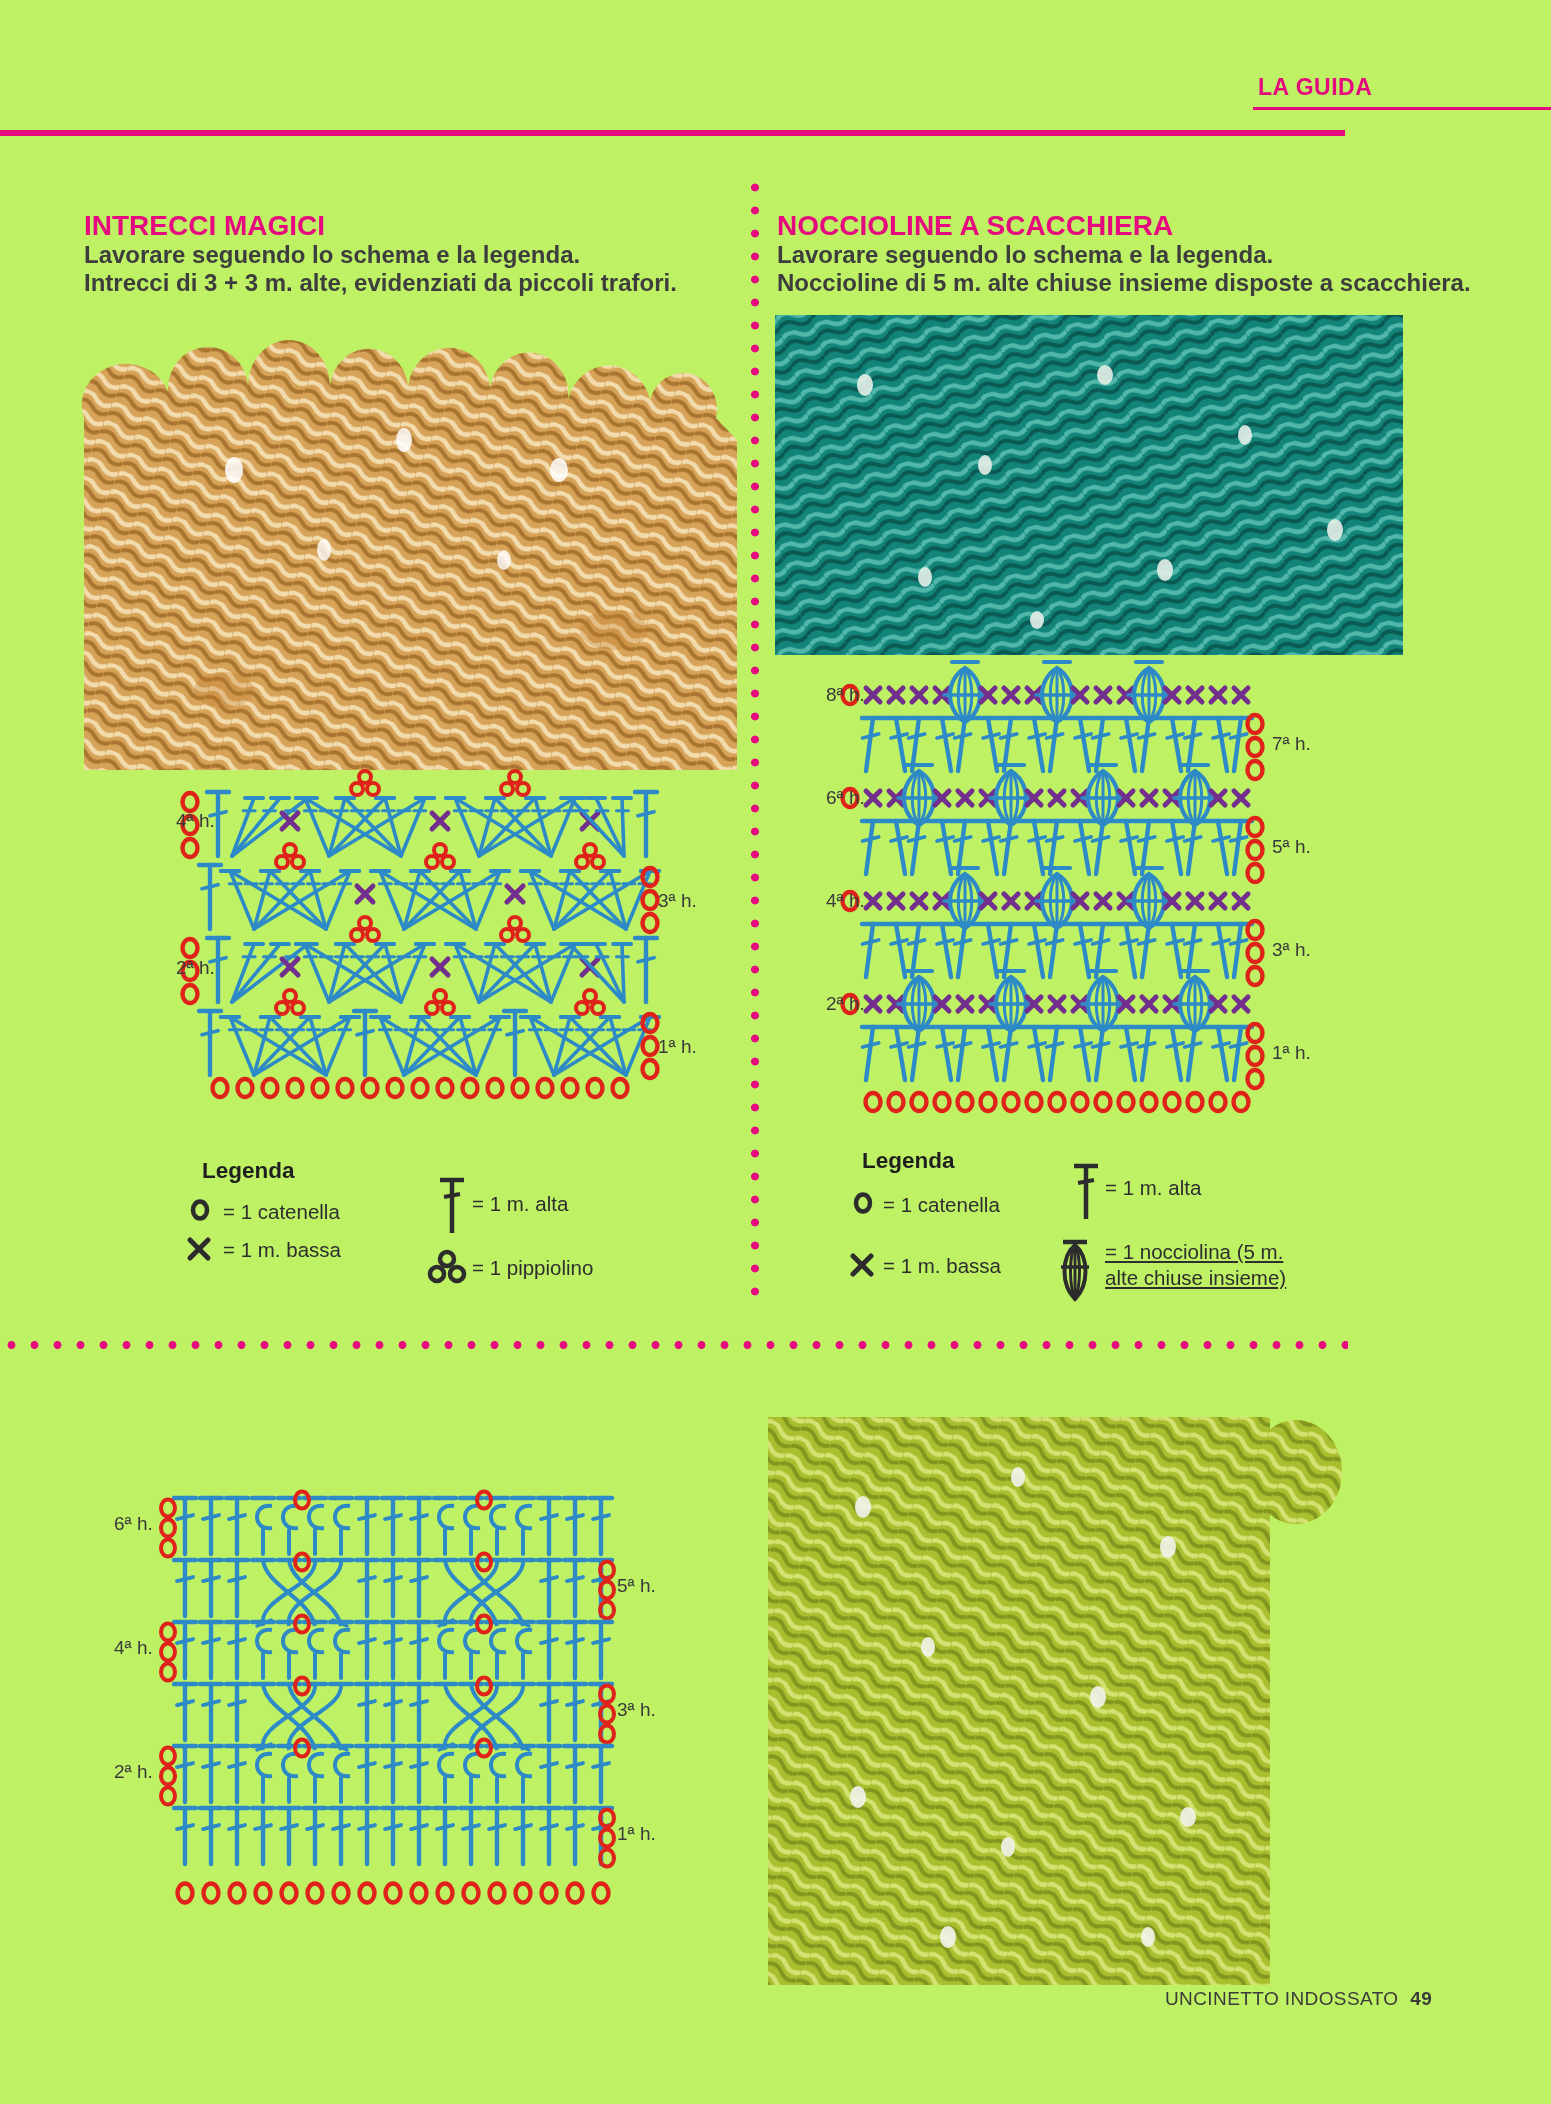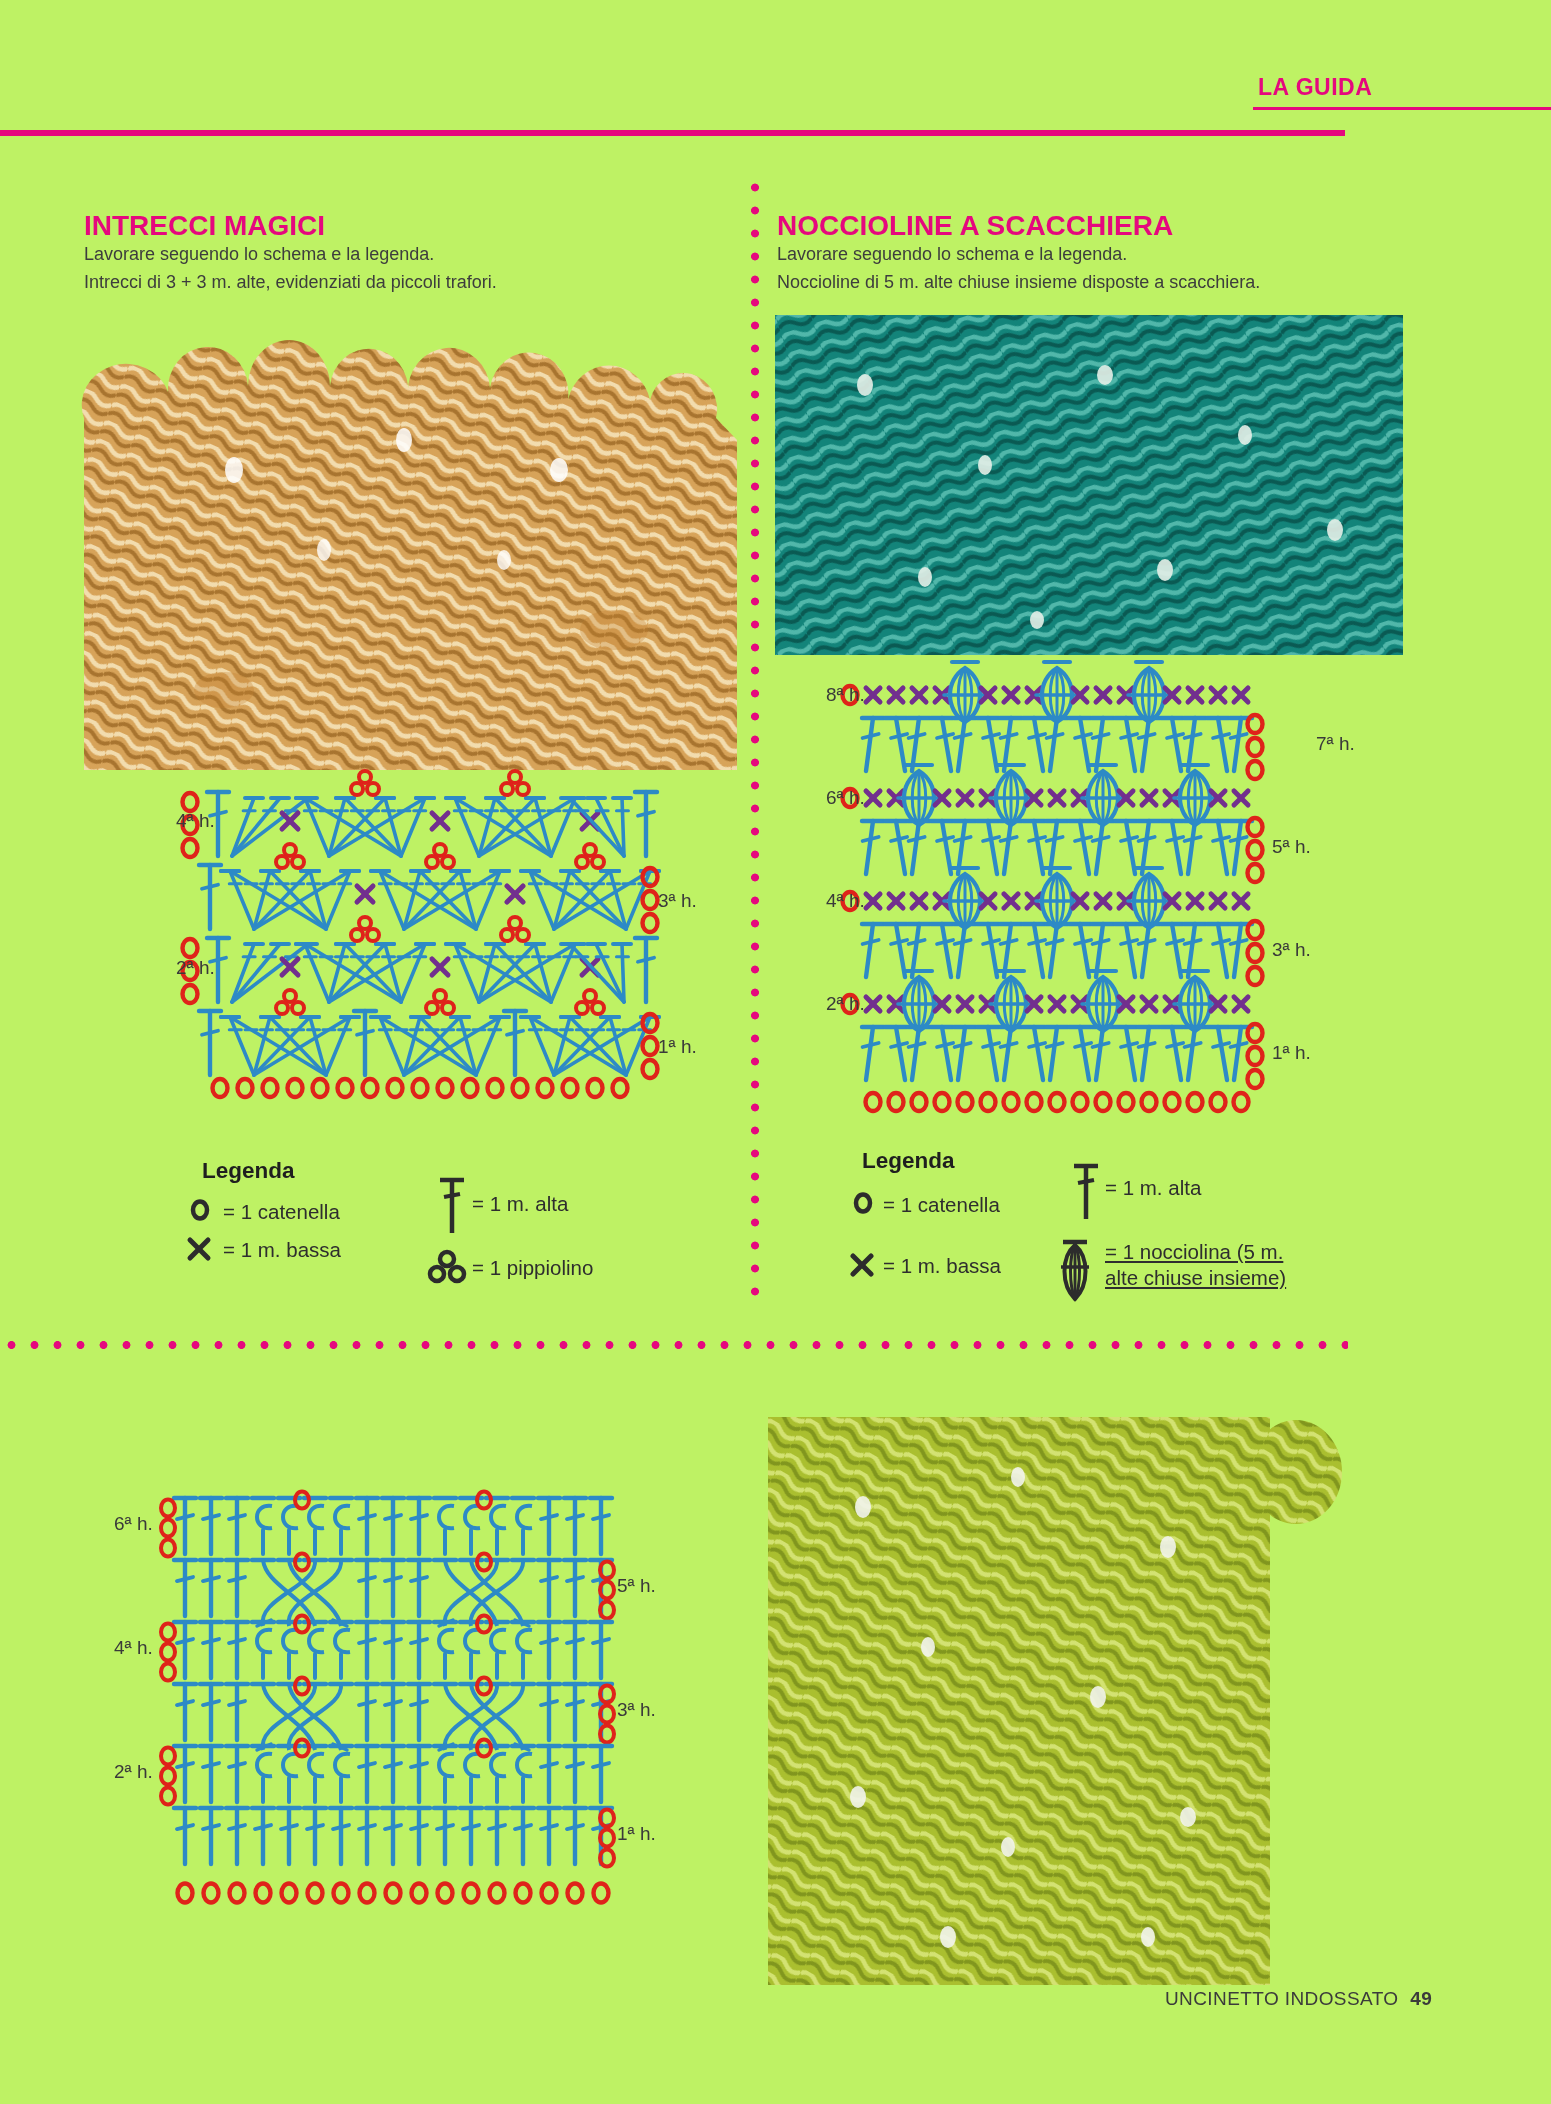--- a/index.html
+++ b/index.html
@@ -4,21 +4,21 @@
 <style>
   :root{ --accent:#e5087e; }
   html,body{margin:0;padding:0;background:#fff;}
   .page{position:relative;width:1551px;height:2104px;background:#bef264;overflow:hidden;
         font-family:"Liberation Sans",sans-serif;color:#3d3d3d;}
   .abs{position:absolute;}
   .kicker{font-weight:bold;font-size:23px;color:var(--accent);letter-spacing:.5px;}
   .rule-thin{position:absolute;background:var(--accent);height:3px;}
   .rule-heavy{position:absolute;background:var(--accent);height:6px;}
   .sec-title{font-weight:bold;font-size:28px;color:var(--accent);}
-  .desc{font-size:18px;line-height:27.5px;color:#3d3d3d;}
+  .desc{font-size:24px;line-height:27.5px;color:#3d3d3d;font-weight:bold;}
   .dots-v{position:absolute;width:8px;
      background-image:radial-gradient(circle,var(--accent) 3.6px,transparent 4.3px);
      background-size:8px 23px;background-position:center top;}
   .dots-h{position:absolute;height:8px;
      background-image:radial-gradient(circle,var(--accent) 3.6px,transparent 4.3px);
      background-size:23px 8px;background-position:left center;}
   .row-label{position:absolute;font-size:19px;color:#3a3a3a;white-space:nowrap;}
   .legend{position:absolute;}
   .legend-title{font-weight:bold;font-size:22.5px;color:#1f1f1f;margin-left:24px;}
   .legend-label{font-size:20.5px;color:#2e2e2e;line-height:26px;}
@@ -925,21 +925,21 @@
       <ellipse cx="334" cy="444" rx="7.5" ry="9" fill="none" stroke="#df231a" stroke-width="4.4"></ellipse>
       <ellipse cx="357" cy="444" rx="7.5" ry="9" fill="none" stroke="#df231a" stroke-width="4.4"></ellipse>
       <ellipse cx="380" cy="444" rx="7.5" ry="9" fill="none" stroke="#df231a" stroke-width="4.4"></ellipse>
       <ellipse cx="403" cy="444" rx="7.5" ry="9" fill="none" stroke="#df231a" stroke-width="4.4"></ellipse>
       <ellipse cx="426" cy="444" rx="7.5" ry="9" fill="none" stroke="#df231a" stroke-width="4.4"></ellipse>
     </svg>
   <span class="row-label" style="left:826px;top:684px;">8ª h.</span>
   <span class="row-label" style="left:826px;top:787px;">6ª h.</span>
   <span class="row-label" style="left:826px;top:890px;">4ª h.</span>
   <span class="row-label" style="left:826px;top:993px;">2ª h.</span>
-  <span class="row-label" style="left:1272px;top:733px;margin-left:44px;">7ª h.</span>
+  <span class="row-label" style="left:1272px;top:733px;">7ª h.</span>
   <span class="row-label" style="left:1272px;top:836px;">5ª h.</span>
   <span class="row-label" style="left:1272px;top:939px;">3ª h.</span>
   <span class="row-label" style="left:1272px;top:1042px;">1ª h.</span>
 
   <div class="legend" style="left:835px;top:1145px;width:560px;height:180px;">
     <div class="abs legend-title" style="left:3px;top:3px;">Legenda</div>
     <svg class="abs" style="left:15px;top:45px;" width="26" height="26">
       <ellipse cx="13" cy="13" rx="7" ry="8.5" fill="none" stroke="#2c2c2c" stroke-width="4.5"></ellipse>
       </svg>
     <span class="abs legend-label" style="left:48px;top:47px;">= 1 catenella</span>

